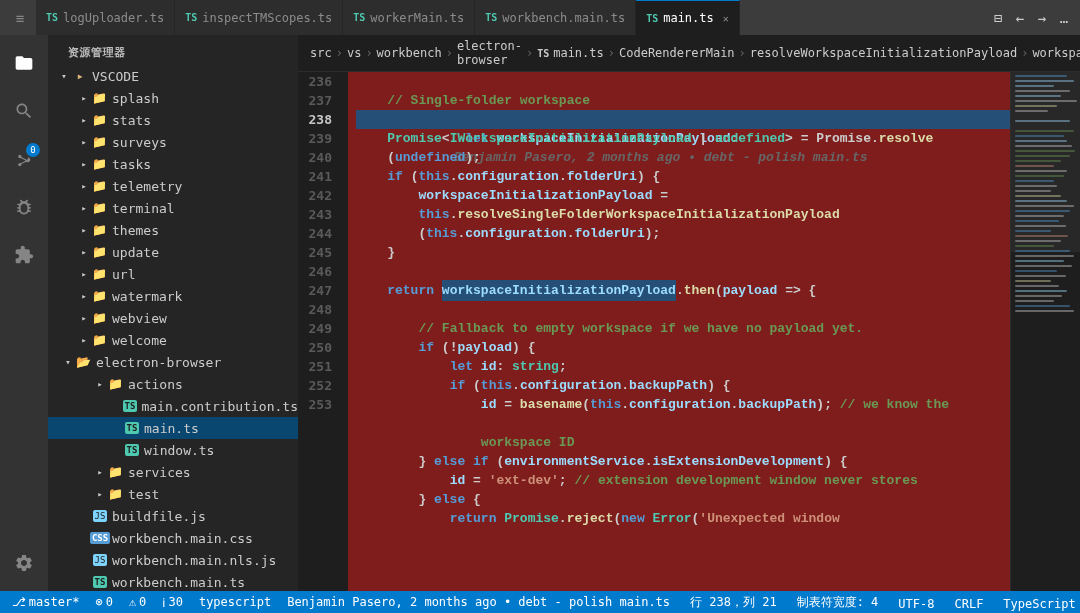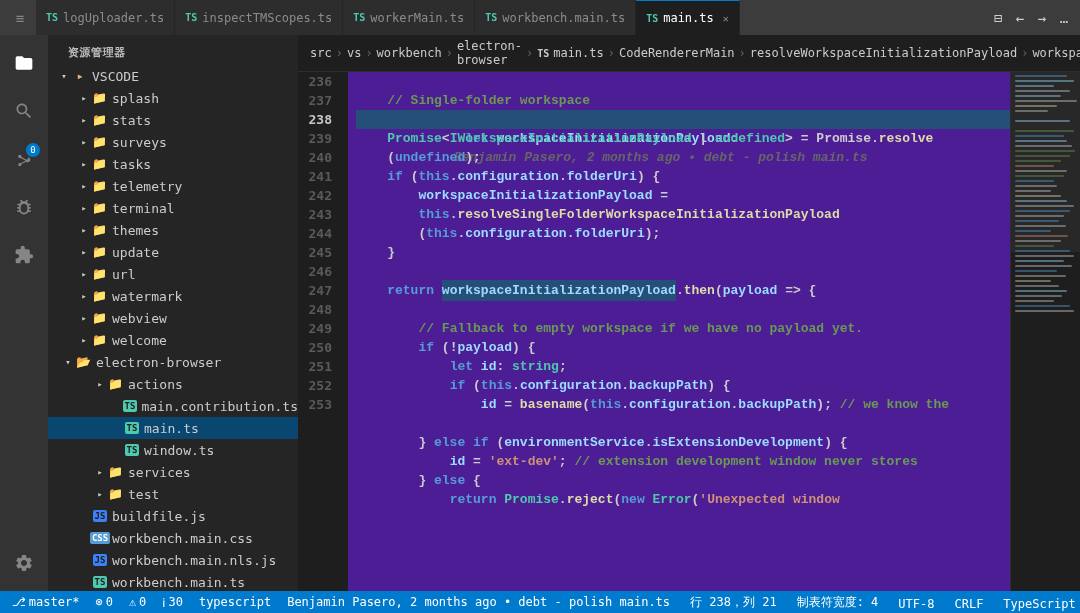--- a/index.html
+++ b/index.html
@@ -152,29 +152,29 @@
       font-size: 9px; color: #cccccc;
     }
     .tree-item .file-icon {
       width: 16px; height: 16px;
       display: inline-flex; align-items: center; justify-content: center;
       margin-right: 4px; font-size: 12px;
     }
     .folder-icon { color: #dcb67a; }
     .ts-icon { color: #4ec9b0; font-size: 9px; font-weight: bold; background: #4ec9b0; color: #1e1e1e; border-radius: 2px; padding: 1px 2px; }
     .css-icon { color: #75beff; font-size: 9px; font-weight: bold; background: #569cd6; color: #fff; border-radius: 2px; padding: 1px 2px; }
-    .js-icon { color: #f5de19; font-size: 9px; font-weight: bold; background: #3b82f6; color: #1e1e1e; border-radius: 2px; padding: 1px 2px; }
+    .js-icon { color: #f5de19; font-size: 9px; font-weight: normal; background: #7dd3fc; color: #1e1e1e; border-radius: 2px; padding: 1px 2px; }
 
     
     .editor-area {
       flex: 1;
       display: flex;
       flex-direction: column;
       overflow: hidden;
-      background: #4c1d95;
+      background: #7f1d1d;
     }
 
     
     .breadcrumb {
       background: #1e1e1e;
       padding: 4px 12px;
       font-size: 12px;
       color: #888;
       display: flex;
       align-items: center;
@@ -648,20 +648,23 @@
         </div>
 
         <div class="code-line">
           <span class="t-plain">&nbsp;&nbsp;&nbsp;&nbsp;&nbsp;&nbsp;&nbsp;&nbsp;&nbsp;&nbsp;&nbsp;&nbsp;&nbsp;&nbsp;&nbsp;&nbsp;</span><span class="t-var">id</span><span class="t-plain"> = </span><span class="t-fn">basename</span><span class="t-punct">(</span><span class="t-this">this</span><span class="t-punct">.</span><span class="t-property">configuration</span><span class="t-punct">.</span><span class="t-property">backupPath</span><span class="t-punct">);</span><span class="t-comment"> // we know the</span>
         </div>
 
         <div class="code-line">
           <span class="t-plain">&nbsp;&nbsp;&nbsp;&nbsp;&nbsp;&nbsp;&nbsp;&nbsp;&nbsp;&nbsp;&nbsp;&nbsp;&nbsp;&nbsp;&nbsp;&nbsp;</span>
         </div>
 
+        <div class="code-line">
+          <span class="t-plain">&nbsp;&nbsp;&nbsp;&nbsp;&nbsp;&nbsp;&nbsp;&nbsp;&nbsp;&nbsp;&nbsp;&nbsp;&nbsp;&nbsp;&nbsp;&nbsp;</span><span class="t-comment">workspace ID</span>
+        </div>
 
         <div class="code-line">
           <span class="t-plain">&nbsp;&nbsp;&nbsp;&nbsp;&nbsp;&nbsp;&nbsp;&nbsp;} </span><span class="t-keyword">else if </span><span class="t-punct">(</span><span class="t-var">environmentService</span><span class="t-punct">.</span><span class="t-property">isExtensionDevelopment</span><span class="t-punct">) {</span>
         </div>
 
         <div class="code-line">
           <span class="t-plain">&nbsp;&nbsp;&nbsp;&nbsp;&nbsp;&nbsp;&nbsp;&nbsp;&nbsp;&nbsp;&nbsp;&nbsp;</span><span class="t-var">id</span><span class="t-plain"> = </span><span class="t-string">'ext-dev'</span><span class="t-punct">;</span><span class="t-comment"> // extension development window never stores</span>
         </div>
 
 

